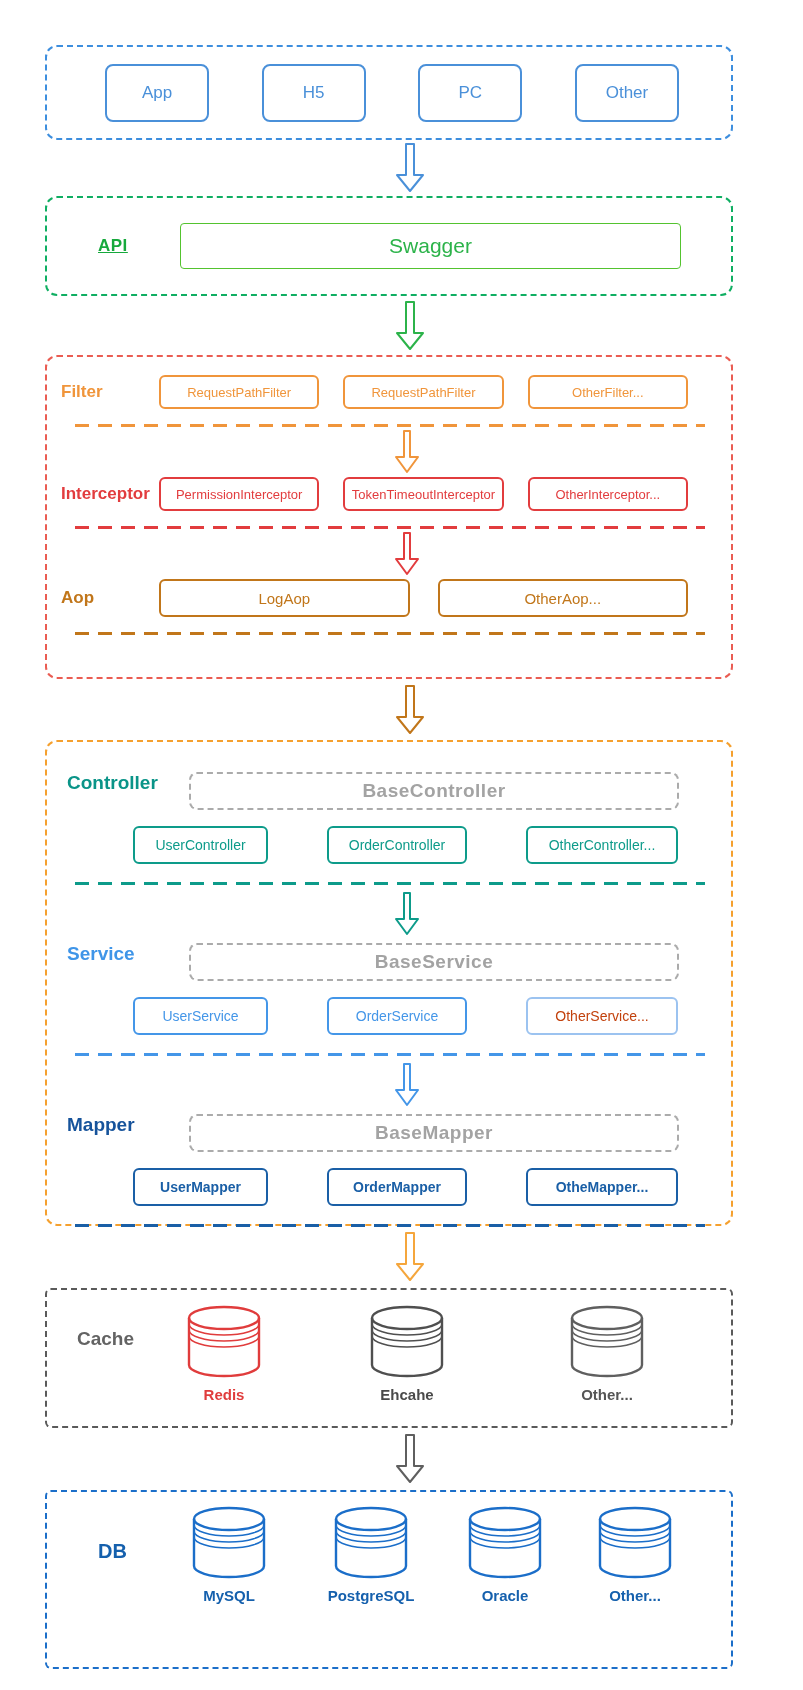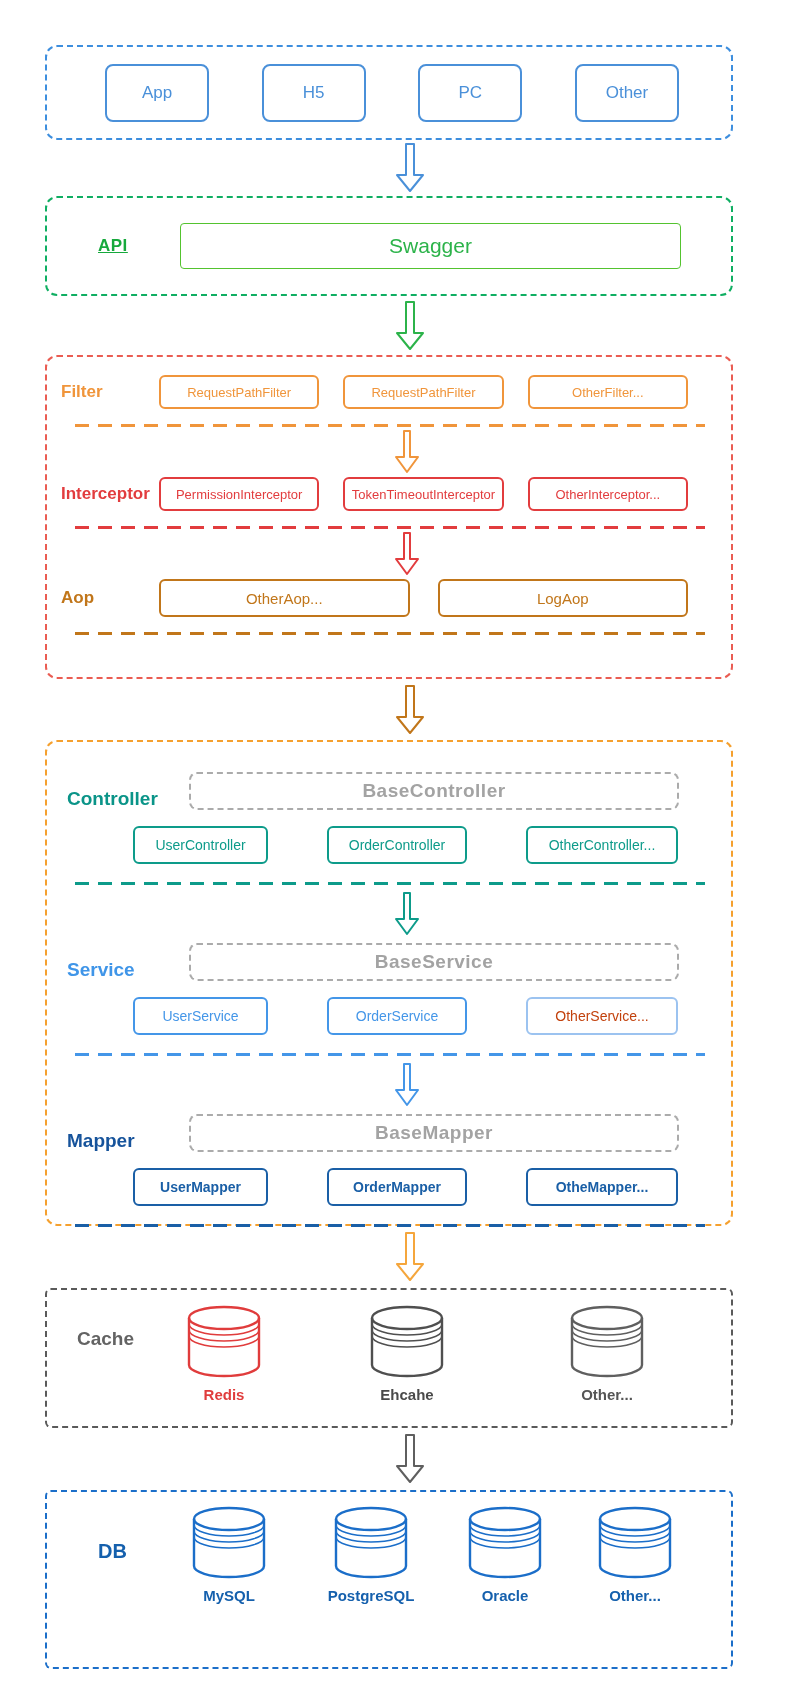--- a/index.html
+++ b/index.html
@@ -69,21 +69,21 @@
   .d-brown  { background:repeating-linear-gradient(90deg,#c1761a 0 14px,transparent 14px 23px); }
   .d-teal   { background:repeating-linear-gradient(90deg,#0d9b8a 0 14px,transparent 14px 23px); }
   .d-blue   { background:repeating-linear-gradient(90deg,#4496e8 0 14px,transparent 14px 23px); }
   .d-navy   { background:repeating-linear-gradient(90deg,#1a5fa6 0 14px,transparent 14px 23px); }
 
   
   .mvc {
     height:486px; border:2px dashed #f5a02e; border-radius:12px;
     padding-top:30px; box-sizing:border-box;
   }
-  .mvc-base-row { display:flex; align-items:flex-end; }
+  .mvc-base-row { display:flex; align-items:flex-start; }
   .mvc-label { width:142px; padding-left:20px; box-sizing:border-box; flex-shrink:0; font-weight:bold; font-size:19px; }
   .l-teal { color:#0a9488; } .l-blue { color:#3f95e8; } .l-navy { color:#16539b; }
   .base-box {
     flex:1; margin-right:52px; height:38px;
     border:2px dashed #ababab; border-radius:8px;
     color:#a3a3a3; font-weight:bold; font-size:19px; letter-spacing:0.5px;
     display:flex; align-items:center; justify-content:center; box-sizing:border-box;
   }
   .mvc-boxes { margin:16px 53px 0 86px; display:flex; justify-content:space-between; }
   .mvc-box {
@@ -198,22 +198,22 @@
     <div class="divider d-red"></div>
     <div class="inner-arrow-zone">
       <svg width="26" height="44" viewBox="0 0 26 44">
           <use href="#arrow-small" stroke="#e23c3e"></use>
         </svg>
     </div>
 
     <div class="web-row aop-row">
       <div class="web-label c-aop">Aop</div>
       <div class="web-boxes">
+        <div class="web-box c-aop">LogAop</div>
         <div class="web-box c-aop">OtherAop...</div>
-        <div class="web-box c-aop">LogAop</div>
       </div>
     </div>
     <div class="divider d-brown"></div>
   </section>
 
   <div class="arrow-zone az3">
     <svg width="30" height="50" viewBox="0 0 30 50">
         <use href="#arrow-big" stroke="#c1761a"></use>
       </svg>
   </div>

